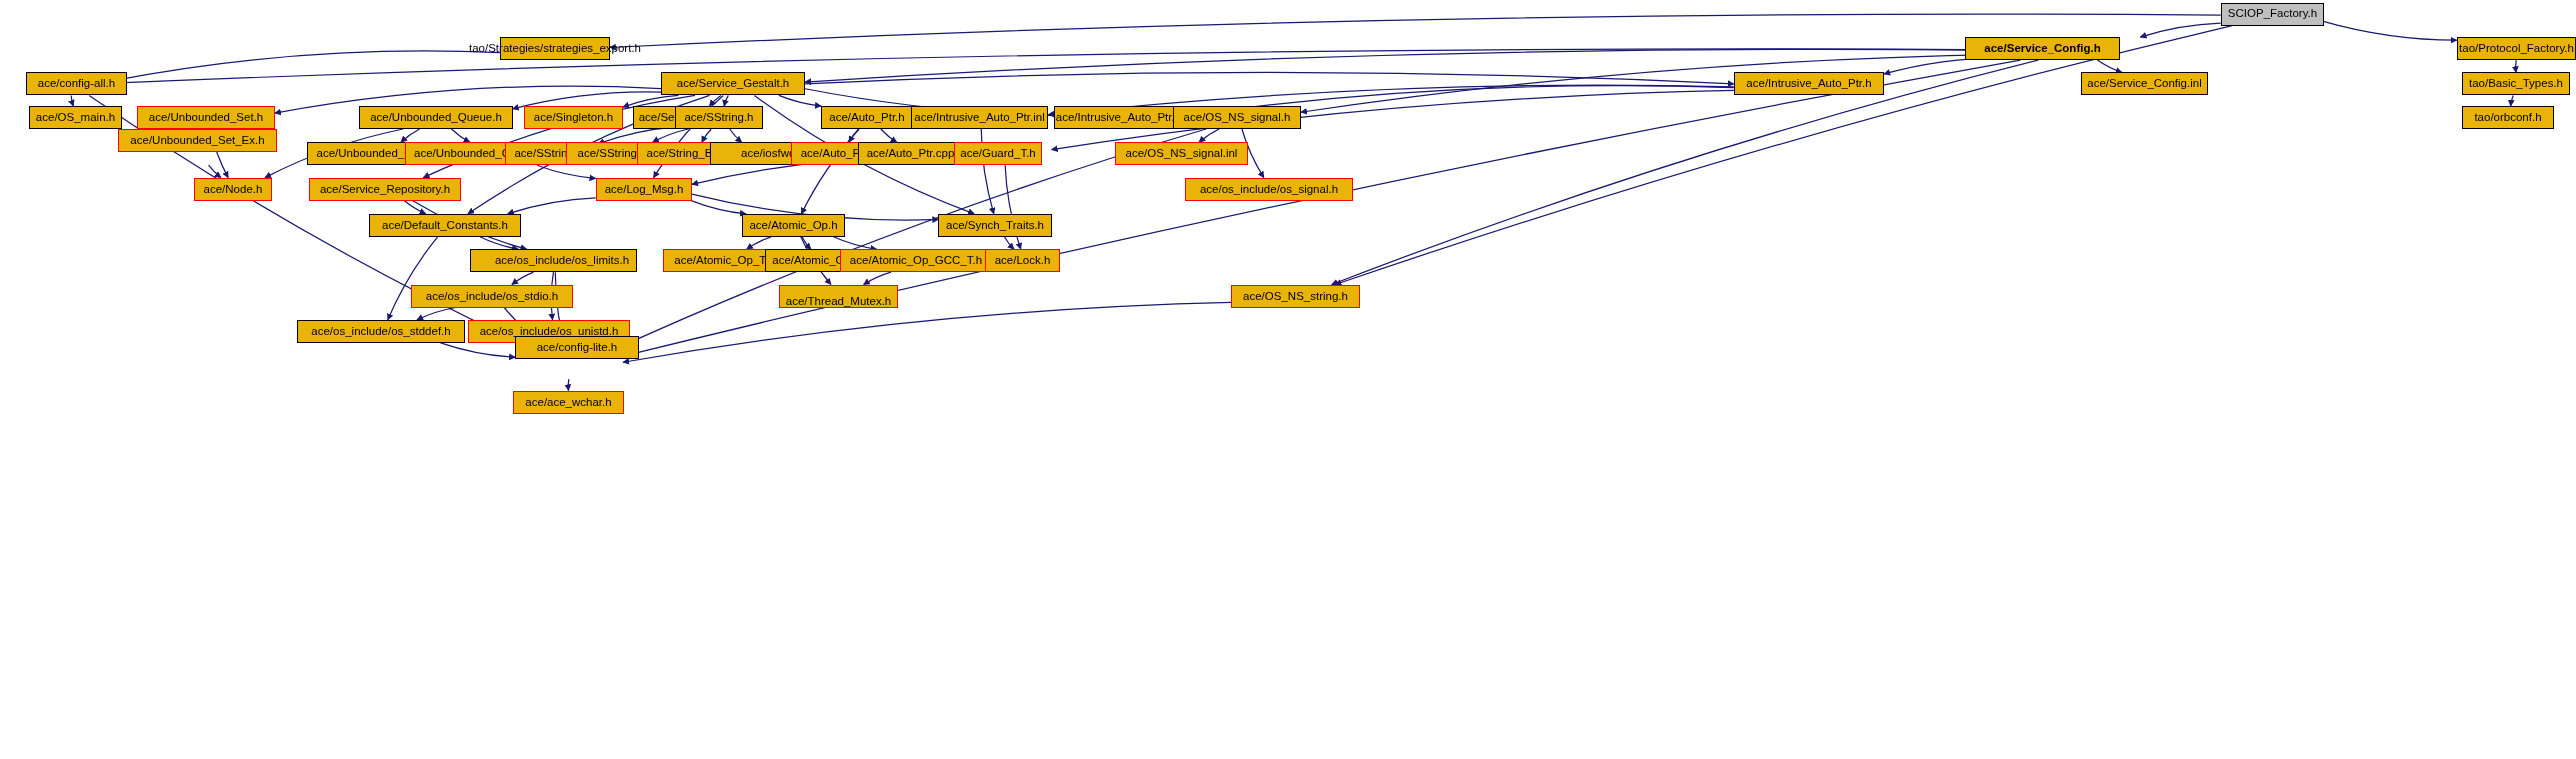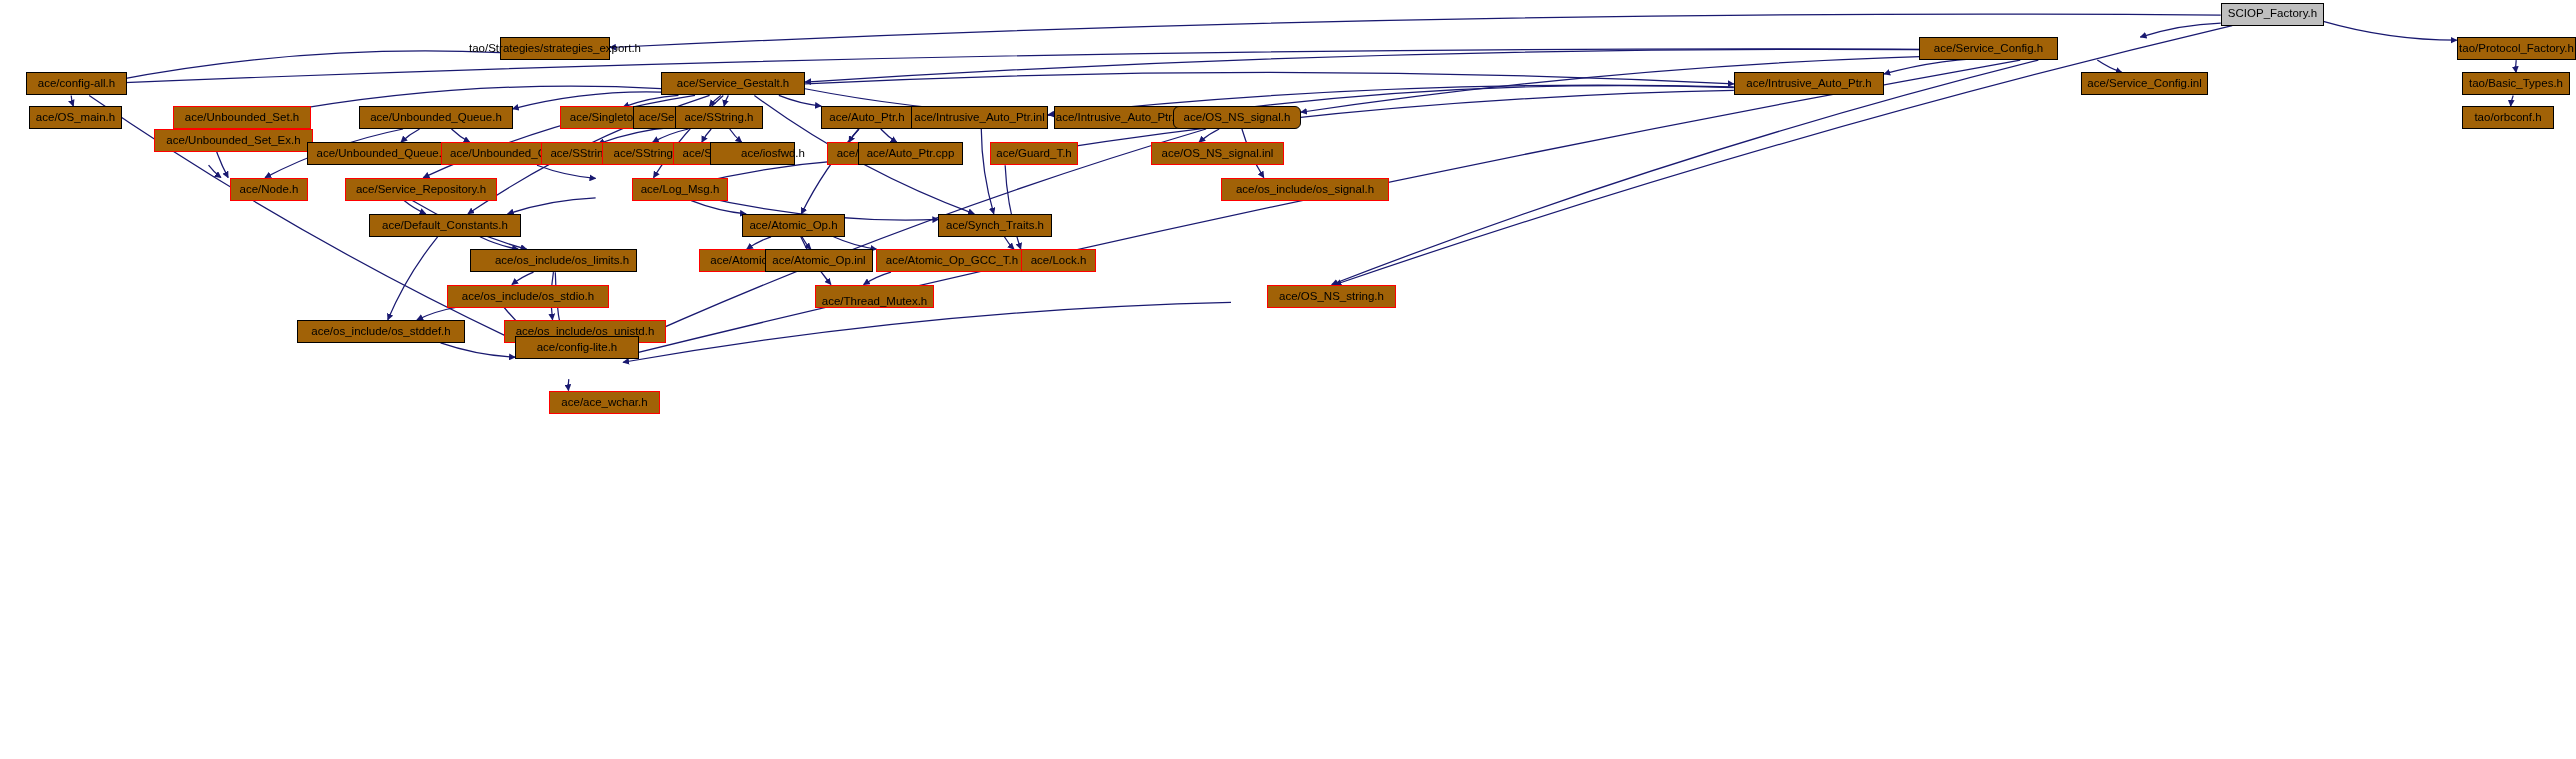--- a/index.html
+++ b/index.html
@@ -17,30 +17,30 @@
     width:2576px; height:759px;
     pointer-events:none;
   }
   .node {
     position:absolute;
     box-sizing:border-box;
     display:flex;
     align-items:center;
     justify-content:center;
     height:23px;
-    background:#a16207;
+    background:#eab308;
     border:0.9px solid #1a1a7a;
     font-size:11.5px;
     line-height:1;
     color:#000000;
     white-space:nowrap;
     z-index:5;
   }
   .node.black { border-color:#000000; }
-  .node.red   { border-color:#ff0000;margin-left:36px; }
+  .node.red   { border-color:#ff0000; }
   .node.root  { border-color:#000000; background:#bfbfbf; }
   .node span { display:block; padding:0 5.3px; }
 </style>
 </head>
 <body>
 
 <div id="graph">
   <svg id="edges" viewBox="0 0 2915 859" preserveAspectRatio="none">
     <defs>
       <marker id="arrow" viewBox="0 0 10 10" refX="9" refY="5" markerWidth="5.5" markerHeight="5.5" orient="auto-start-reverse">
@@ -124,21 +124,21 @@
         <path d="M 643.6666666666666 429 Q 642.59 435.4766666666667 643.3333333333334 442" marker-end="url(#arrow)"></path>
       </g>
   </svg>
   <div id="node-layer">
       <div class="node root" style="left: 2221px; top: 2.7px; width: 103px;">
         <span>SCIOP_Factory.h</span>
       </div>
       <div class="node black" style="left: 500px; top: 37px; width: 110px;">
         <span>tao/Strategies/strategies_export.h</span>
       </div>
-      <div class="node black" style="left: 1919px; top: 37px; width: 139px;">
+      <div class="node black" style="left: 1965px; top: 37px; width: 155px; font-weight: bold;">
         <span>ace/Service_Config.h</span>
       </div>
       <div class="node black" style="left: 2457px; top: 37px; width: 119px;">
         <span>tao/Protocol_Factory.h</span>
       </div>
       <div class="node black" style="left: 26px; top: 72px; width: 101px;">
         <span>ace/config-all.h</span>
       </div>
       <div class="node black" style="left: 661px; top: 72px; width: 144px;">
         <span>ace/Service_Gestalt.h</span>
@@ -172,21 +172,21 @@
       </div>
       <div class="node black" style="left: 821px; top: 106px; width: 92px;">
         <span>ace/Auto_Ptr.h</span>
       </div>
       <div class="node black" style="left: 911px; top: 106px; width: 137px;">
         <span>ace/Intrusive_Auto_Ptr.inl</span>
       </div>
       <div class="node black" style="left: 1054px; top: 106px; width: 141px;">
         <span>ace/Intrusive_Auto_Ptr.cpp</span>
       </div>
-      <div class="node black" style="left: 1173px; top: 106px; width: 128px; border-radius: 6px;">
+      <div class="node black" style="left: 1173px; top: 106px; width: 128px;">
         <span>ace/OS_NS_signal.h</span>
       </div>
       <div class="node black" style="left: 2462px; top: 106px; width: 92px;">
         <span>tao/orbconf.h</span>
       </div>
       <div class="node red" style="left: 118px; top: 129px; width: 159px;">
         <span>ace/Unbounded_Set_Ex.h</span>
       </div>
       <div class="node black" style="left: 307px; top: 142px; width: 156px;">
         <span>ace/Unbounded_Queue.inl</span>

